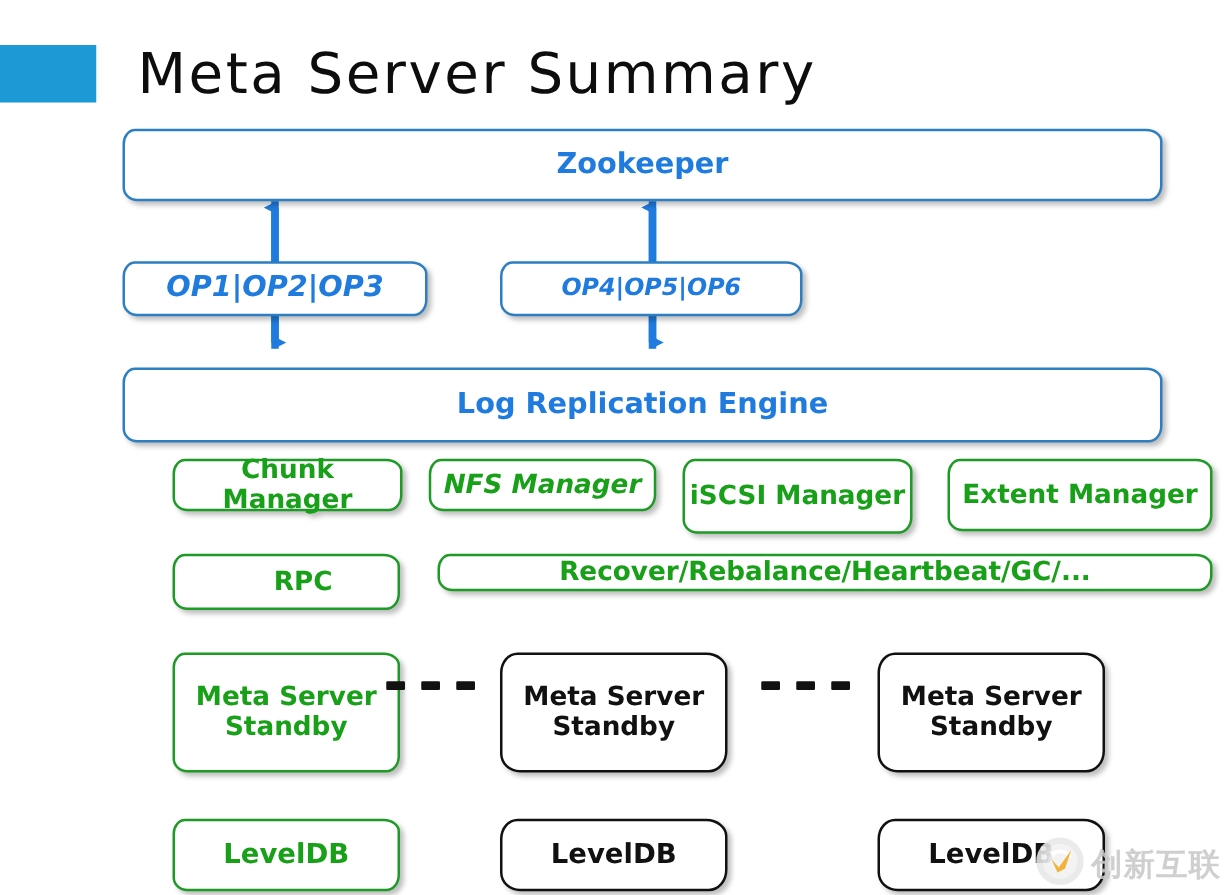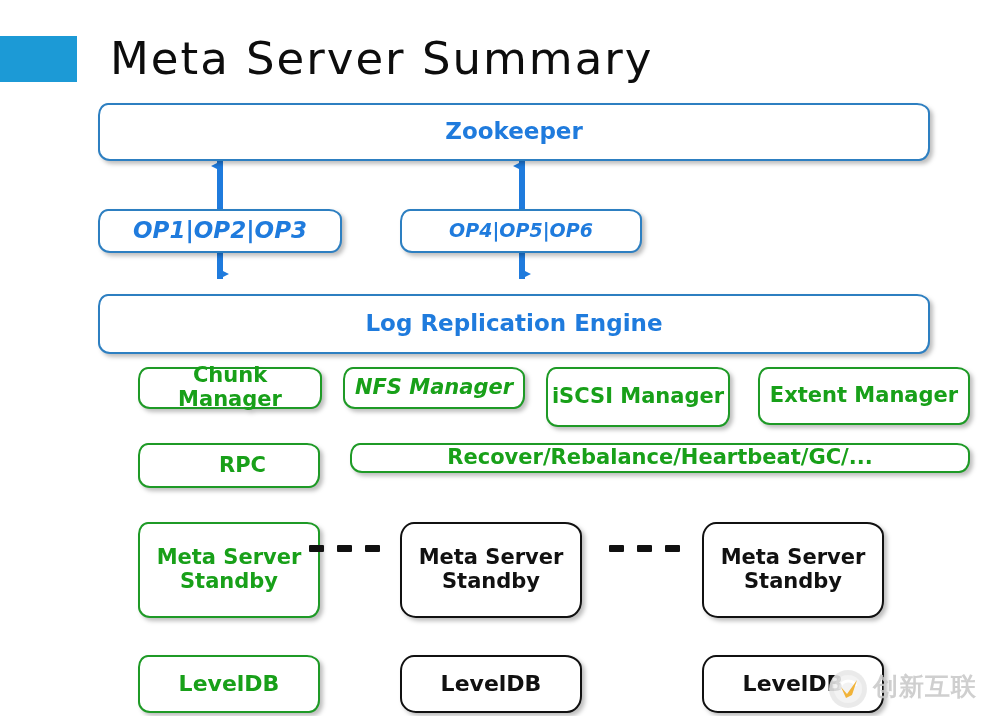--- a/index.html
+++ b/index.html
@@ -95,21 +95,21 @@
     background: #111111;
     border-radius: 1px;
   }
 
   
   #watermark {
     position: absolute;
     right: 4px;
     bottom: 8px;
     display: flex;
-    align-items: flex-start;
+    align-items: flex-end;
     gap: 6px;
     opacity: 0.88;
   }
   #watermark .wm-logo {
     width: 38px;
     height: 38px;
     border-radius: 50%;
     background: #e8e8e8;
     position: relative;
     display: flex;

